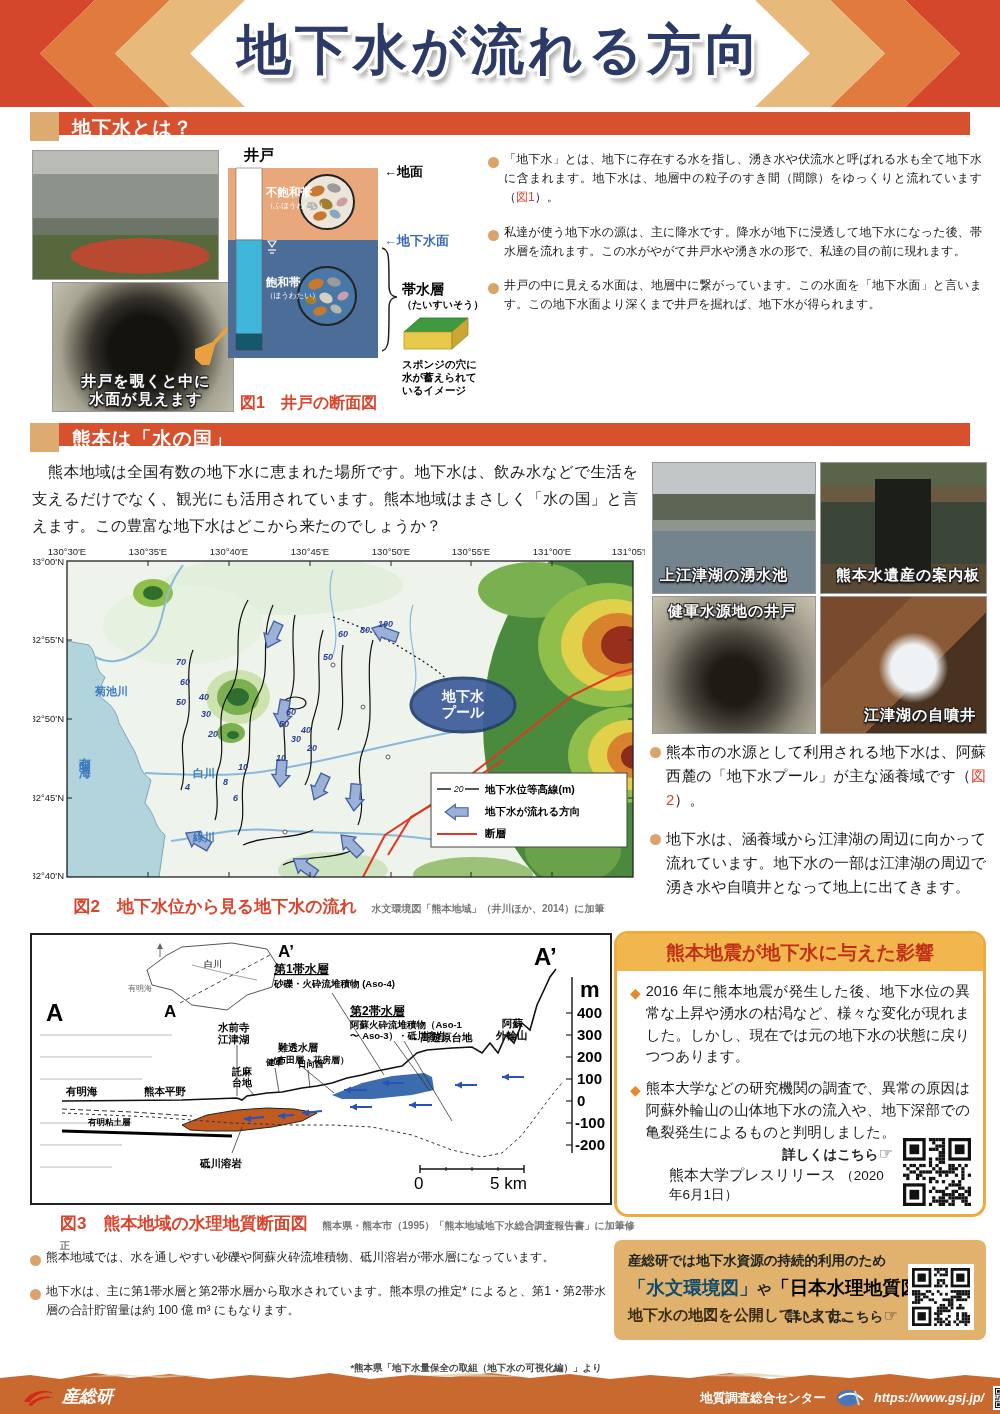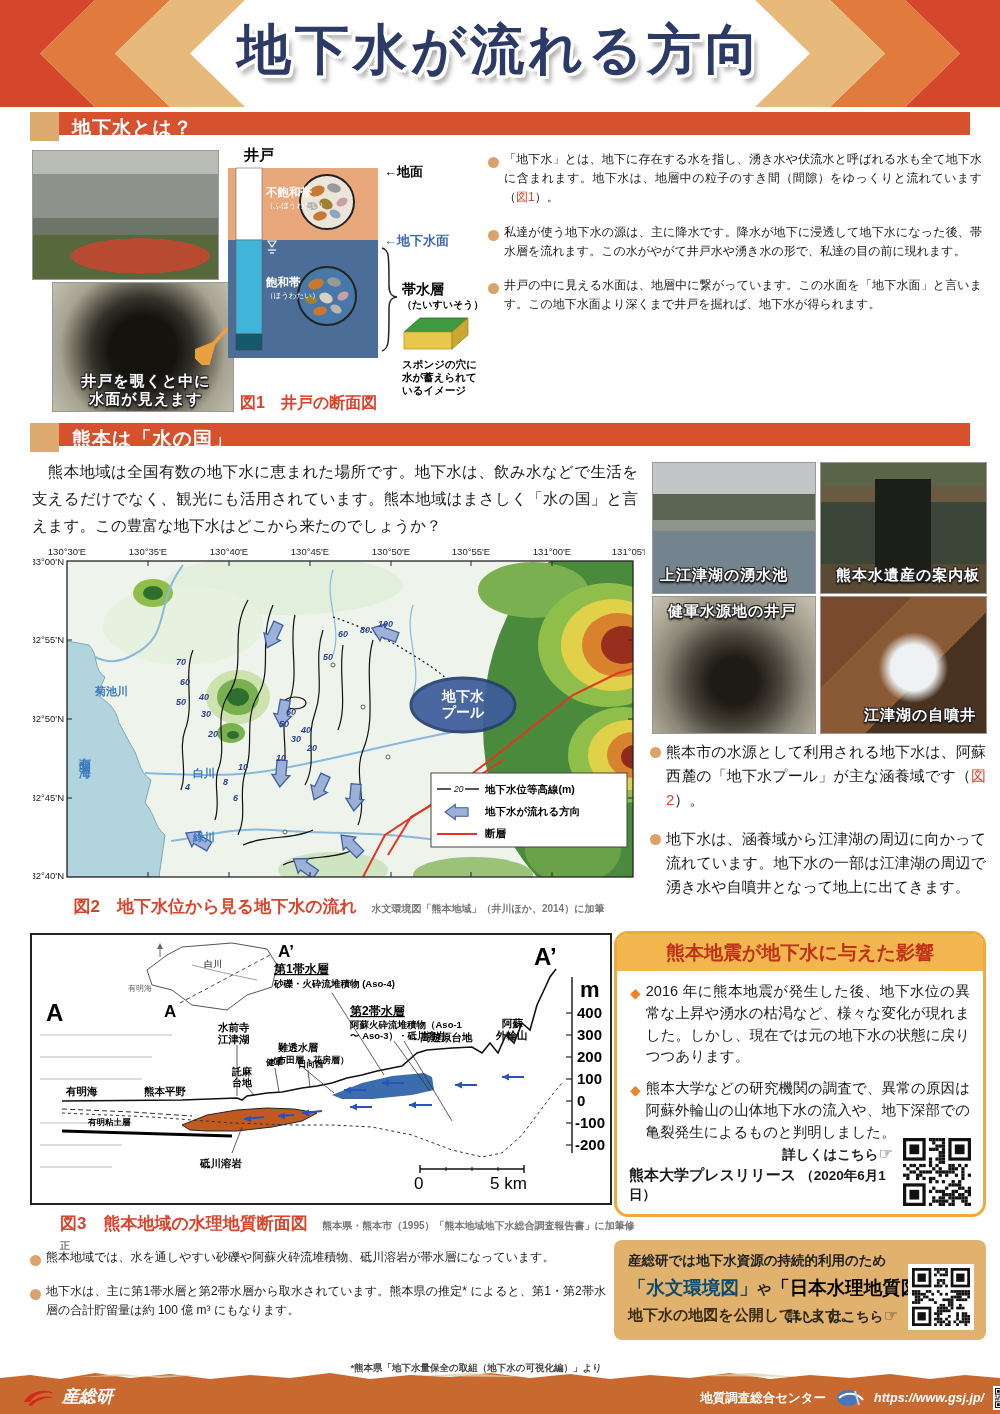--- a/index.html
+++ b/index.html
@@ -657,21 +657,21 @@
             <rect x="15" y="1" width="5" height="5" fill="#fff"></rect>
             <rect x="16" y="2" width="3" height="3"></rect>
             <rect x="0" y="14" width="7" height="7"></rect>
             <rect x="1" y="15" width="5" height="5" fill="#fff"></rect>
             <rect x="2" y="16" width="3" height="3"></rect>
           </g>
         </svg>
     </div>
     <div class="abs" style="left:12px;right:90px;bottom:10px;">
       <div style="text-align:right;" class="morelink"><span>詳しくはこちら</span><span class="finger">☞</span></div>
-      <div style="font-size:15px;font-weight:700;margin-top:2px;"><span>熊本大学プレスリリース</span> <span style="font-size:13.5px;">（2020年6月1日）</span></div>
+      <div style="font-size:15px;font-weight:400;margin-top:2px;margin-left:40px;"><span>熊本大学プレスリリース</span> <span style="font-size:13.5px;">（2020年6月1日）</span></div>
     </div>
   </div>
 
   <div class="aistbox">
     <div style="font-size:13.5px;font-weight:600;color:#222;">産総研では地下水資源の持続的利用のため</div>
     <div style="margin-top:5px;">
       <span style="font-size:18.5px;font-weight:800;color:#0c4a6e;">「水文環境図」</span><span style="font-size:13.5px;font-weight:600;">や</span><span style="font-size:18.5px;font-weight:800;color:#000;">「日本水理地質図」</span><span style="font-size:13.5px;font-weight:600;">など</span>
     </div>
     <div style="margin-top:6px;font-size:15px;font-weight:700;color:#3a2a10;">地下水の地図を公開しています。</div>
     <div class="abs qrbox" style="right:12px;bottom:10px;width:66px;height:66px;">

